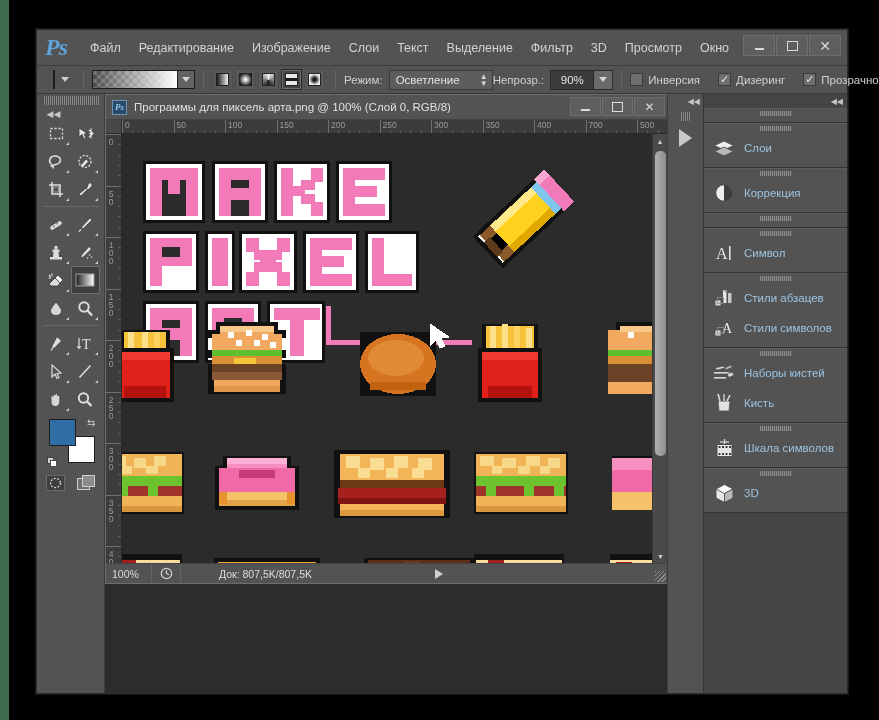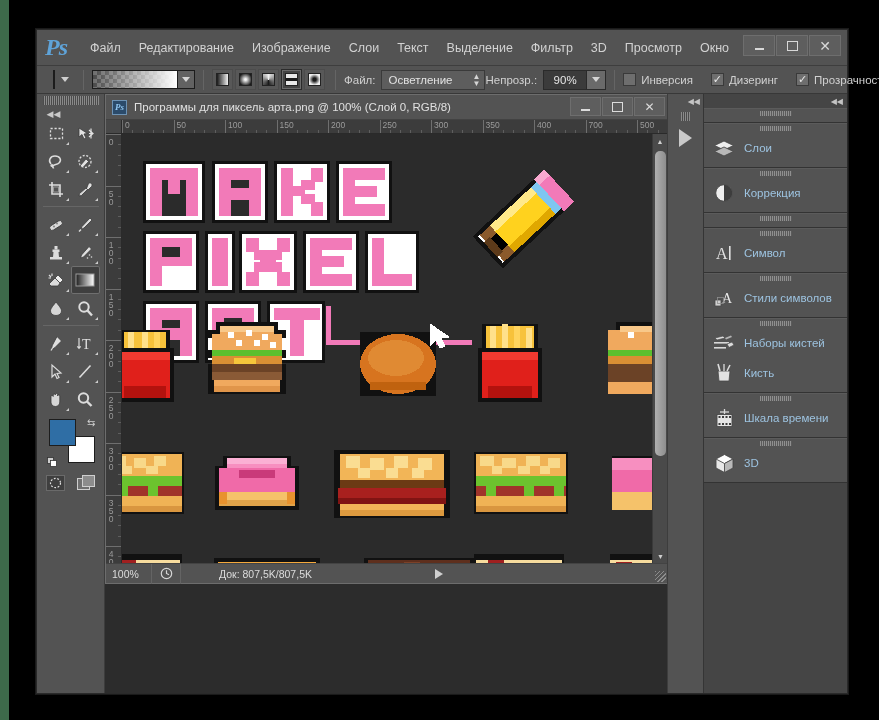--- a/index.html
+++ b/index.html
@@ -329,21 +329,21 @@
             <i class="gi-angle"></i>
           </div>
         <div class="gtype active">
             <i class="gi-reflect"></i>
           </div>
         <div class="gtype">
             <i class="gi-diamond"></i>
           </div>
       </div>
       <div class="sep"></div>
-      <div class="lbl">Файл:</div>
+      <div class="lbl">Режим:</div>
       <div class="select-box">
         <span>Осветление</span>
         <span class="updown">▲<br>▼</span>
       </div>
       <div style="width:10px"></div>
       <div class="lbl">Непрозр.:</div>
       <div style="display:flex;align-items:center;">
         <div class="num-field">90%</div>
         <div class="num-dd"></div>
       </div>
@@ -1150,20 +1150,32 @@
           </div>
         </div>
 
         <div class="dock-group">
           <div class="dock-grip">
               <i></i>
             </div>
           <div class="dock-item">
             <span class="dock-icon">
               <svg width="21" height="20" viewBox="0 0 21 20">
+                  <rect x="9" y="2" width="3.5" height="13" fill="#e8e8e8"></rect>
+                  <rect x="14" y="5" width="3.5" height="10" fill="#c6c6c6"></rect>
+                  <path d="M9 2 L13 2 L13 6 Z" fill="#9e9e9e"></path>
+                  <rect x="1" y="12" width="6" height="6" fill="#d0d0d0" stroke="#4a4a4a" stroke-width="0.8"></rect>
+                  <rect x="3.5" y="9.5" width="6" height="6" fill="none" stroke="#8e8e8e" stroke-width="0.8"></rect>
+                </svg>
+            </span>
+            <span class="dock-label">Стили абзацев</span>
+          </div>
+          <div class="dock-item">
+            <span class="dock-icon">
+              <svg width="21" height="20" viewBox="0 0 21 20">
                   <text x="8" y="15" font-family="Liberation Serif, serif" font-size="14" fill="#e8e8e8">A</text>
                   <rect x="1" y="12" width="6" height="6" fill="#d0d0d0" stroke="#4a4a4a" stroke-width="0.8"></rect>
                   <rect x="3.5" y="9.5" width="6" height="6" fill="none" stroke="#8e8e8e" stroke-width="0.8"></rect>
                 </svg>
             </span>
             <span class="dock-label">Стили символов</span>
           </div>
         </div>
 
         <div class="dock-group">
@@ -1210,21 +1222,21 @@
                     <rect x="8" y="8" width="2" height="2"></rect>
                     <rect x="11.5" y="8" width="2" height="2"></rect>
                     <rect x="15" y="8" width="2" height="2"></rect>
                     <rect x="4.5" y="15" width="2" height="2"></rect>
                     <rect x="8" y="15" width="2" height="2"></rect>
                     <rect x="11.5" y="15" width="2" height="2"></rect>
                     <rect x="15" y="15" width="2" height="2"></rect>
                   </g>
                 </svg>
             </span>
-            <span class="dock-label">Шкала времени</span>
+            <span class="dock-label">Шкала символов</span>
           </div>
         </div>
 
         <div class="dock-group">
           <div class="dock-grip">
               <i></i>
             </div>
           <div class="dock-item">
             <span class="dock-icon">
               <svg width="21" height="21" viewBox="0 0 21 21">

